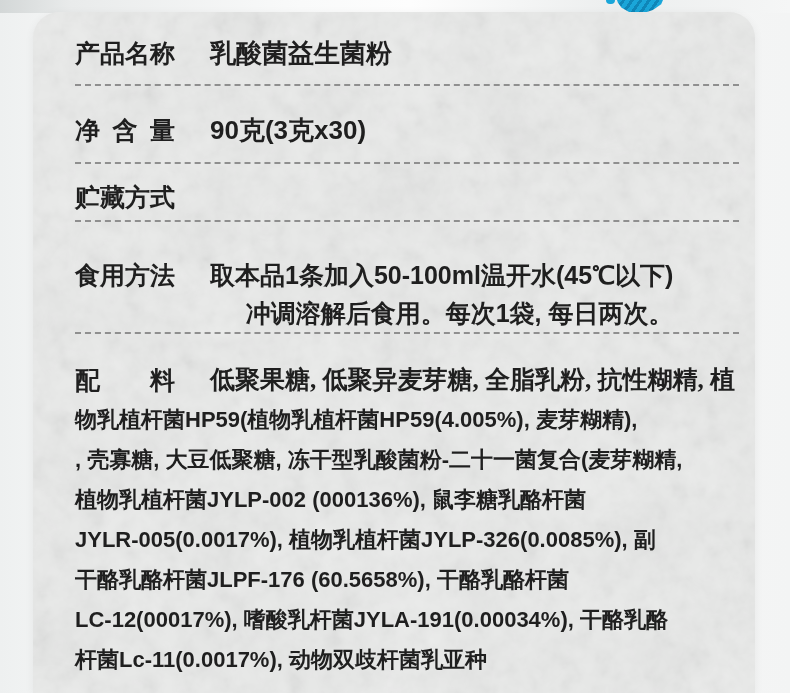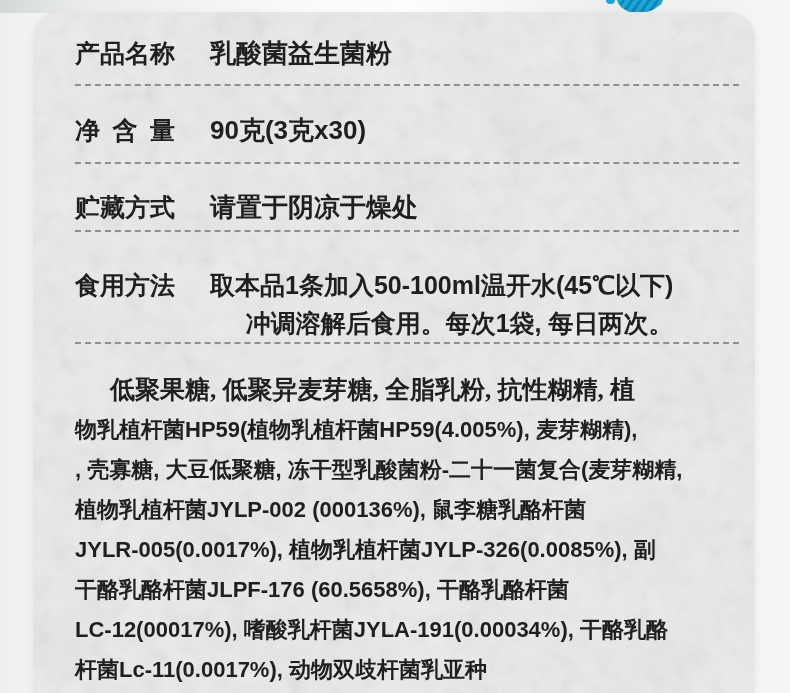--- a/index.html
+++ b/index.html
@@ -54,21 +54,21 @@
   }
   .value-block { margin-left: 35px; }
   .vline { font-size: 25px; font-weight: 600; line-height: 38px; white-space: nowrap; text-align: right; }
 
   .divider { height: 0; border-top: 2px dashed #8f8f8f; }
 
   .r1 { margin-top: 26px; }
   .d1 { margin-top: 16px; }
   .r2 { margin-top: 29px; }
   .d2 { margin-top: 17px; }
-  .r3 { margin-top: 28px; }
+  .r3 { margin-top: 18px; flex-direction: column; }
   .d3 { margin-top: 8px; }
   .r4 { margin-top: 34px; }
   .r4 .label { line-height: 38px; }
   .d4 { margin-top: 0px; }
   .r5 { margin-top: 26px; }
 
   .row-ingredients .first { display: flex; align-items: flex-start; }
   .row-ingredients .label { line-height: 40px; }
   .ing-first { margin-left: 35px; font-size: 25px; font-weight: 600; line-height: 40px; white-space: nowrap; font-family: Liberation Serif, serif; }
   .ing-line { font-size: 22px; font-weight: 600; line-height: 40px; white-space: nowrap; }
@@ -109,35 +109,35 @@
     <div class="divider d1"></div>
 
     <div class="spec-row r2">
       <div class="label">净含量</div>
       <div class="value">90克(3克x30)</div>
     </div>
     <div class="divider d2"></div>
 
     <div class="spec-row r3">
       <div class="label">贮藏方式</div>
-      <div class="value">请置于阴凉于燥处</div>
     </div>
     <div class="divider d3"></div>
 
     <div class="spec-row r4">
       <div class="label">食用方法</div>
       <div class="value-block">
         <div class="vline">取本品1条加入50-100ml温开水(45℃以下)</div>
         <div class="vline">冲调溶解后食用。每次1袋, 每日两次。</div>
       </div>
     </div>
     <div class="divider d4"></div>
 
     <div class="row-ingredients r5">
       <div class="first">
+        <div class="label">配料</div>
         <div class="ing-first">低聚果糖, 低聚异麦芽糖, 全脂乳粉, 抗性糊精, 植</div>
       </div>
       <div class="ing-line">物乳植杆菌HP59(植物乳植杆菌HP59(4.005%), 麦芽糊精),</div>
       <div class="ing-line">, 壳寡糖, 大豆低聚糖, 冻干型乳酸菌粉-二十一菌复合(麦芽糊精,</div>
       <div class="ing-line">植物乳植杆菌JYLP-002 (000136%), 鼠李糖乳酪杆菌</div>
       <div class="ing-line">JYLR-005(0.0017%), 植物乳植杆菌JYLP-326(0.0085%), 副</div>
       <div class="ing-line">干酪乳酪杆菌JLPF-176 (60.5658%), 干酪乳酪杆菌</div>
       <div class="ing-line">LC-12(00017%), 嗜酸乳杆菌JYLA-191(0.00034%), 干酪乳酪</div>
       <div class="ing-line">杆菌Lc-11(0.0017%), 动物双歧杆菌乳亚种</div>
     </div>

